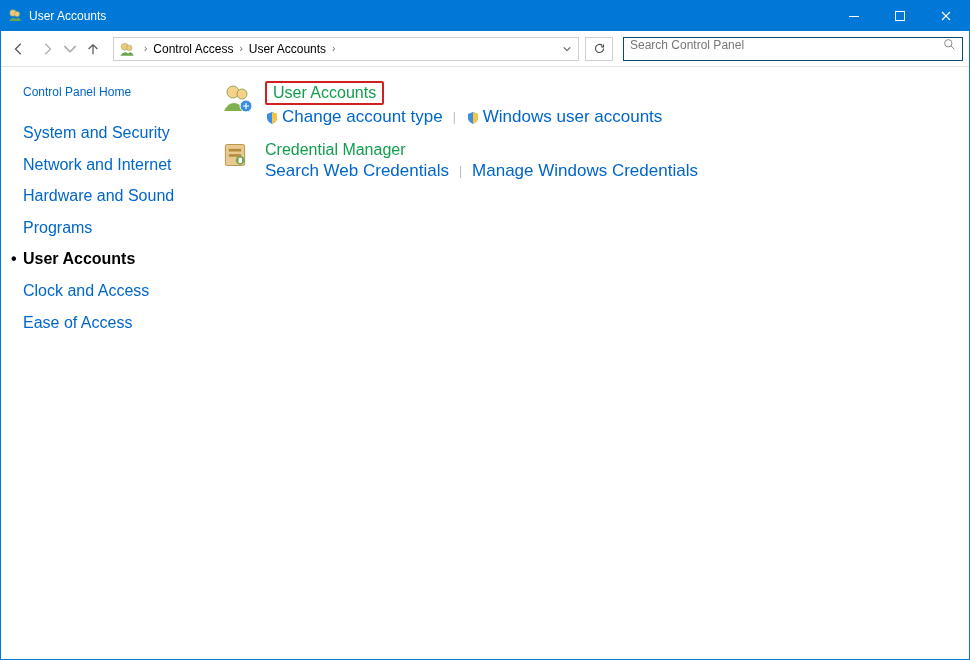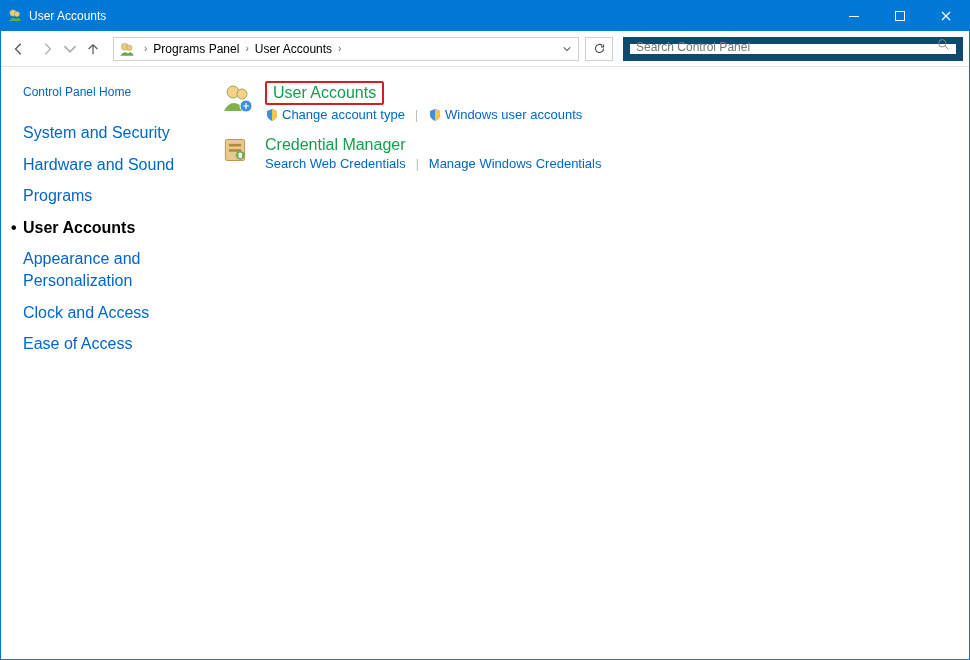--- a/index.html
+++ b/index.html
@@ -76,23 +76,23 @@
 }
 .refresh-btn {
   width: 28px; height: 24px;
   border: 1px solid #d0d0d0;
   margin-left: 2px;
   display: flex; align-items: center; justify-content: center;
   color: #444;
 }
 .searchbar {
   width: 340px; height: 24px;
-  border: 7px solid #0c4a6e;
+  border: 1px solid #0c4a6e;
   margin-left: 6px;
-  display: flex; align-items: flex-end;
+  display: flex; align-items: flex-start;
   padding: 0 6px;
 }
 .searchbar input {
   border: none; outline: none; flex: 1;
   font-size: 12px; background: transparent;
   color: #333;
 }
 .searchbar input::placeholder { color: #777; }
 .search-icon { color: #888; }
 
@@ -157,21 +157,21 @@
   border-radius: 2px;
 }
 .sublinks {
   display: flex; align-items: center;
   flex-wrap: wrap;
   gap: 0;
 }
 .sublinks a {
   color: #0066cc;
   text-decoration: none;
-  font-size: 13px;
+  font-size: 17px;
   cursor: pointer;
   display: inline-flex;
   align-items: center;
 }
 .sublinks .sep {
   color: #bbb;
   margin: 0 10px;
 }
 .shield-mini {
   width: 14px; height: 14px;
@@ -233,21 +233,21 @@
 
   <div class="addrbar">
     <span class="addr-icon">
       <svg width="18" height="18" viewBox="0 0 16 16">
           <circle cx="6" cy="6" r="3" fill="#f4c77b" stroke="#8a6" stroke-width="0.5"></circle>
           <circle cx="10" cy="7" r="2.4" fill="#f4c77b" stroke="#8a6" stroke-width="0.5"></circle>
           <path d="M2 14 q3 -5 7 -2 q3 -3 5 2 Z" fill="#6aa84f"></path>
         </svg>
     </span>
     <span class="addr-chev">›</span>
-    <span class="addr-seg">Programs Panel</span>
+    <span class="addr-seg">Control Access</span>
     <span class="addr-chev">›</span>
     <span class="addr-seg">User Accounts</span>
     <span class="addr-chev">›</span>
     <span class="addr-spacer"></span>
     <span class="addr-drop">
       <svg viewBox="0 0 10 10" width="8" height="8">
           <path d="M1 3 L5 7 L9 3" fill="none" stroke="currentColor" stroke-width="1.3"></path>
         </svg>
     </span>
   </div>
@@ -267,24 +267,24 @@
         </svg>
     </span>
   </div>
 </div>
 
 <div class="body">
   <div class="sidebar">
     <div class="cphome">Control Panel Home</div>
     <ul>
       <li>System and Security</li>
+      <li>Network and Internet</li>
       <li>Hardware and Sound</li>
       <li>Programs</li>
       <li class="active">User Accounts</li>
-      <li style="max-width:120px;">Appearance and Personalization</li>
       <li>Clock and Access</li>
       <li>Ease of Access</li>
     </ul>
   </div>
 
   <div class="content">
 
     <div class="section">
       <div class="section-icon">
         <svg viewBox="0 0 32 32" width="32" height="32">

